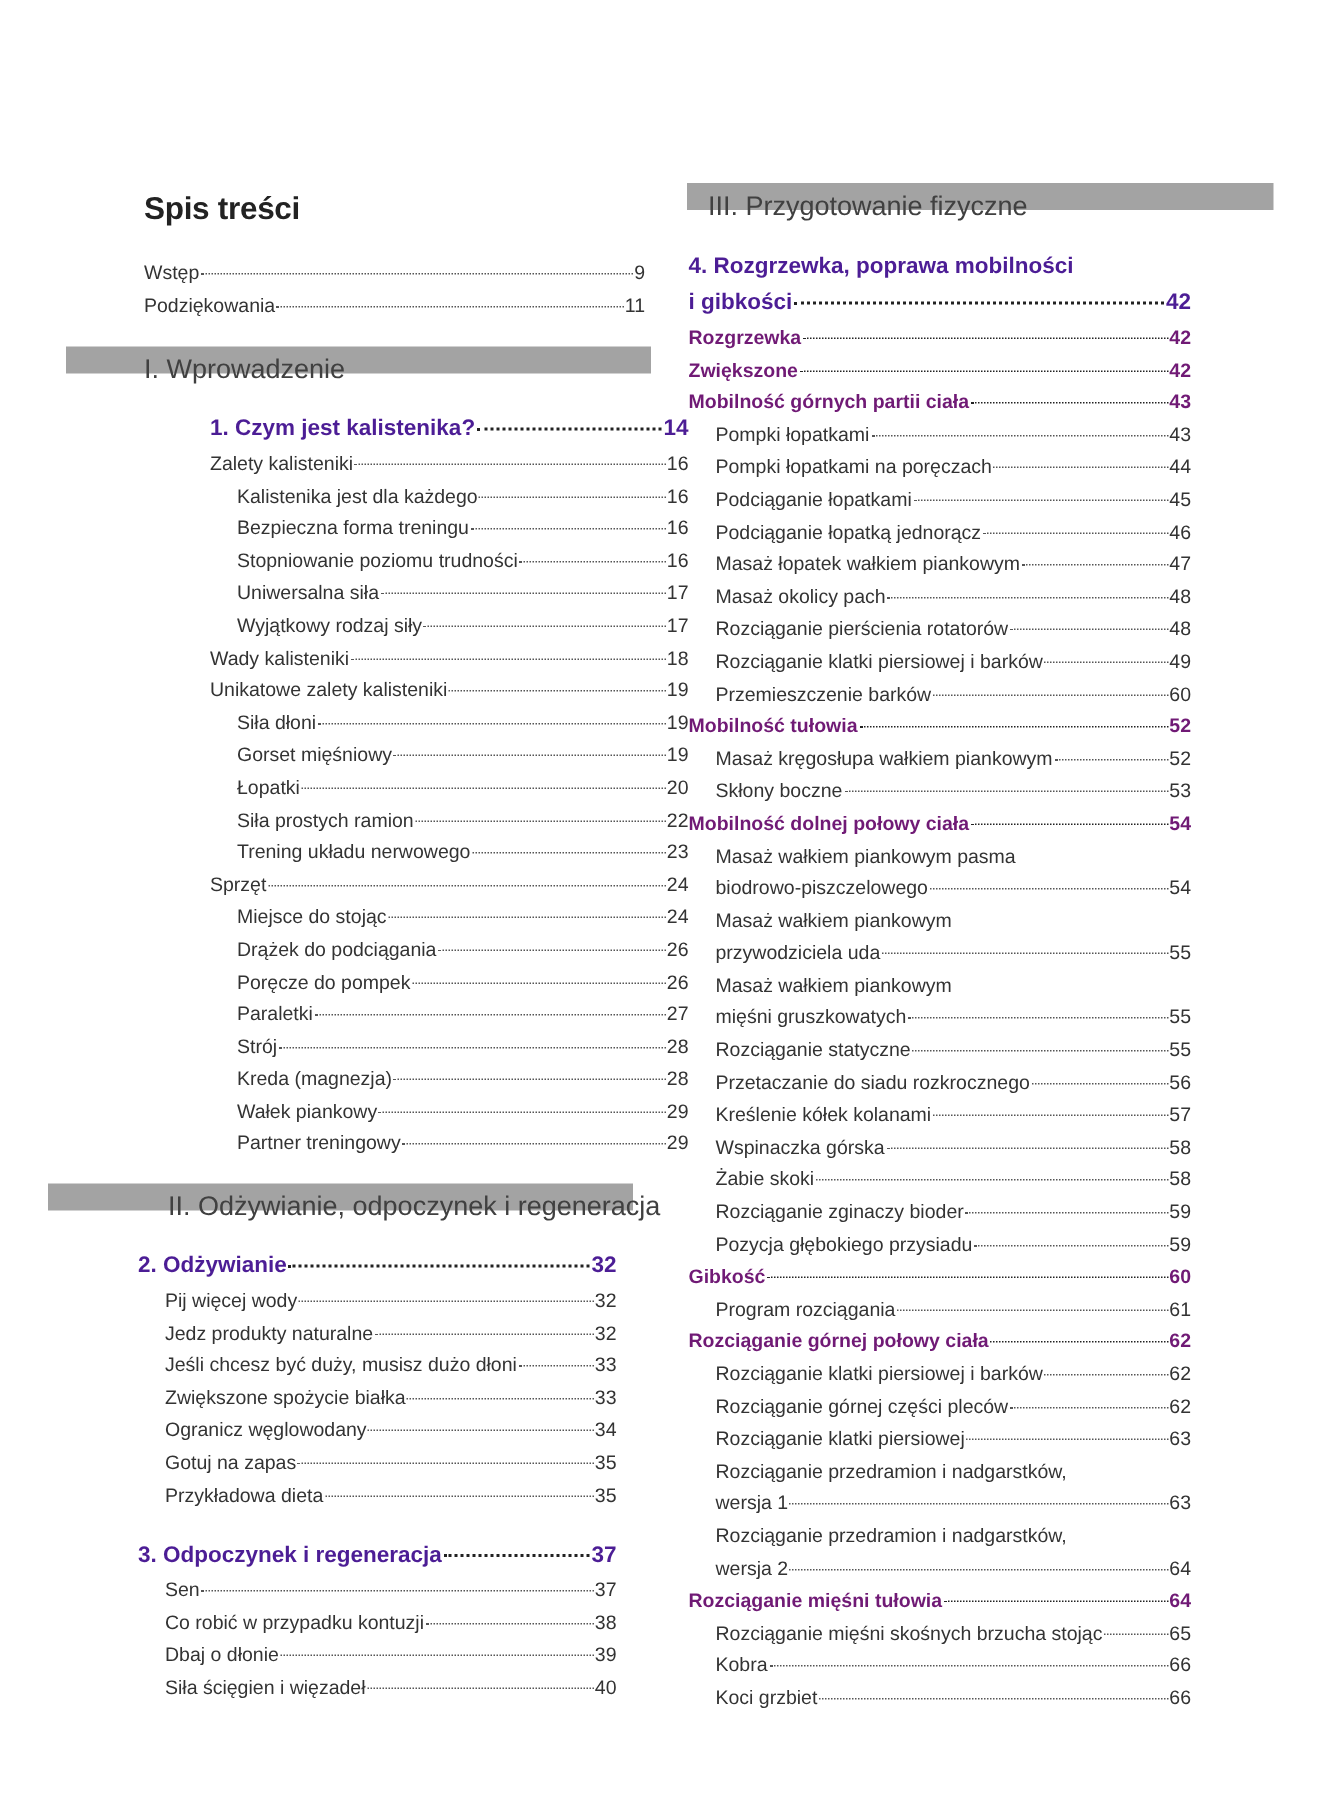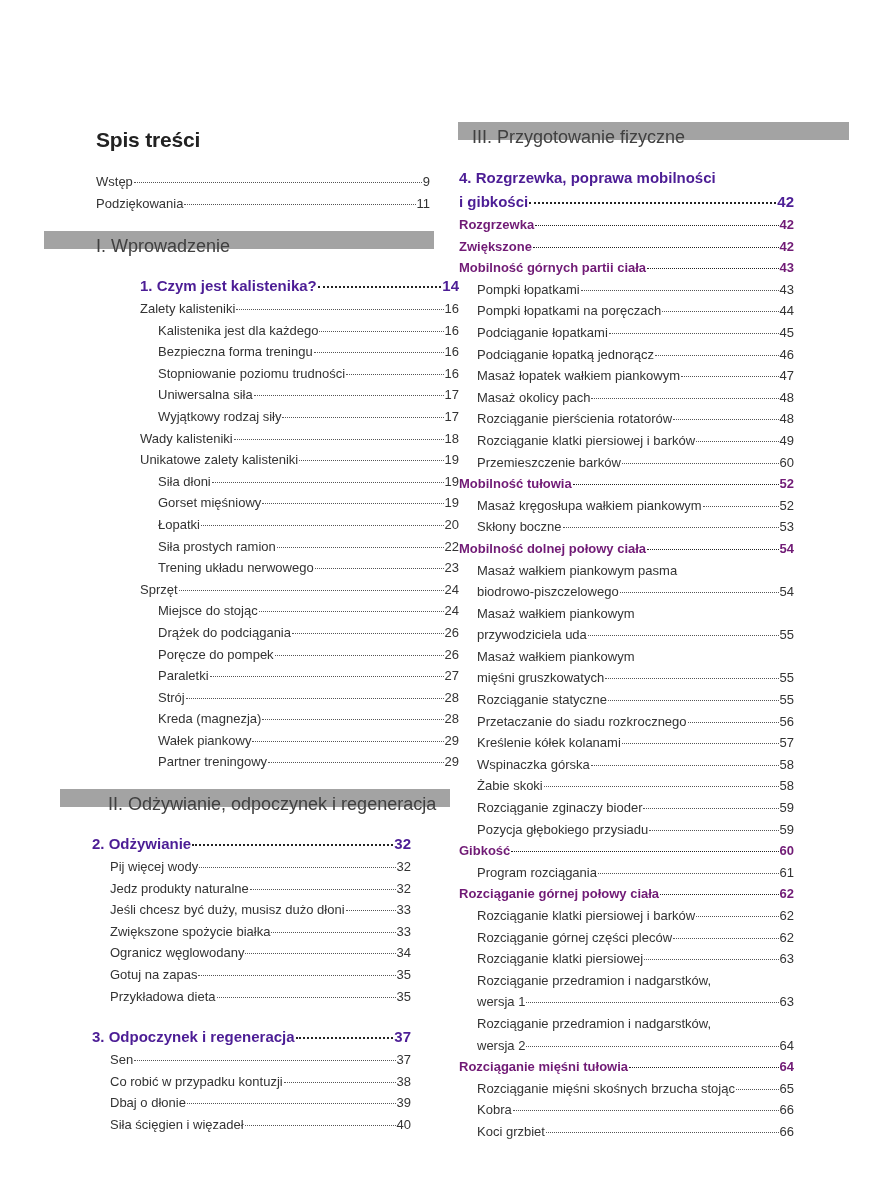--- a/index.html
+++ b/index.html
@@ -176,21 +176,21 @@
       <span class="dots"></span>
       <span class="pg">29</span>
     </div>
     <div class="row lvl1">
       <span class="lbl">Partner treningowy</span>
       <span class="dots"></span>
       <span class="pg">29</span>
     </div>
   </div>
 
-<div class="part-bar" style="left:60px; top:789px; width:390px; padding-left:48px;">
+<div class="part-bar" style="left:32px; top:789px; width:390px; padding-left:80px;">
   <span>II. Odżywianie, odpoczynek i regeneracja</span>
 </div>
 
 <div class="toc" id="toc-part2" style="left:92px; top:832px; width:319px;">
     <div class="row chapter lvl0">
       <span class="lbl">2. Odżywianie</span>
       <span class="dots"></span>
       <span class="pg">32</span>
     </div>
     <div class="row lvl1">

